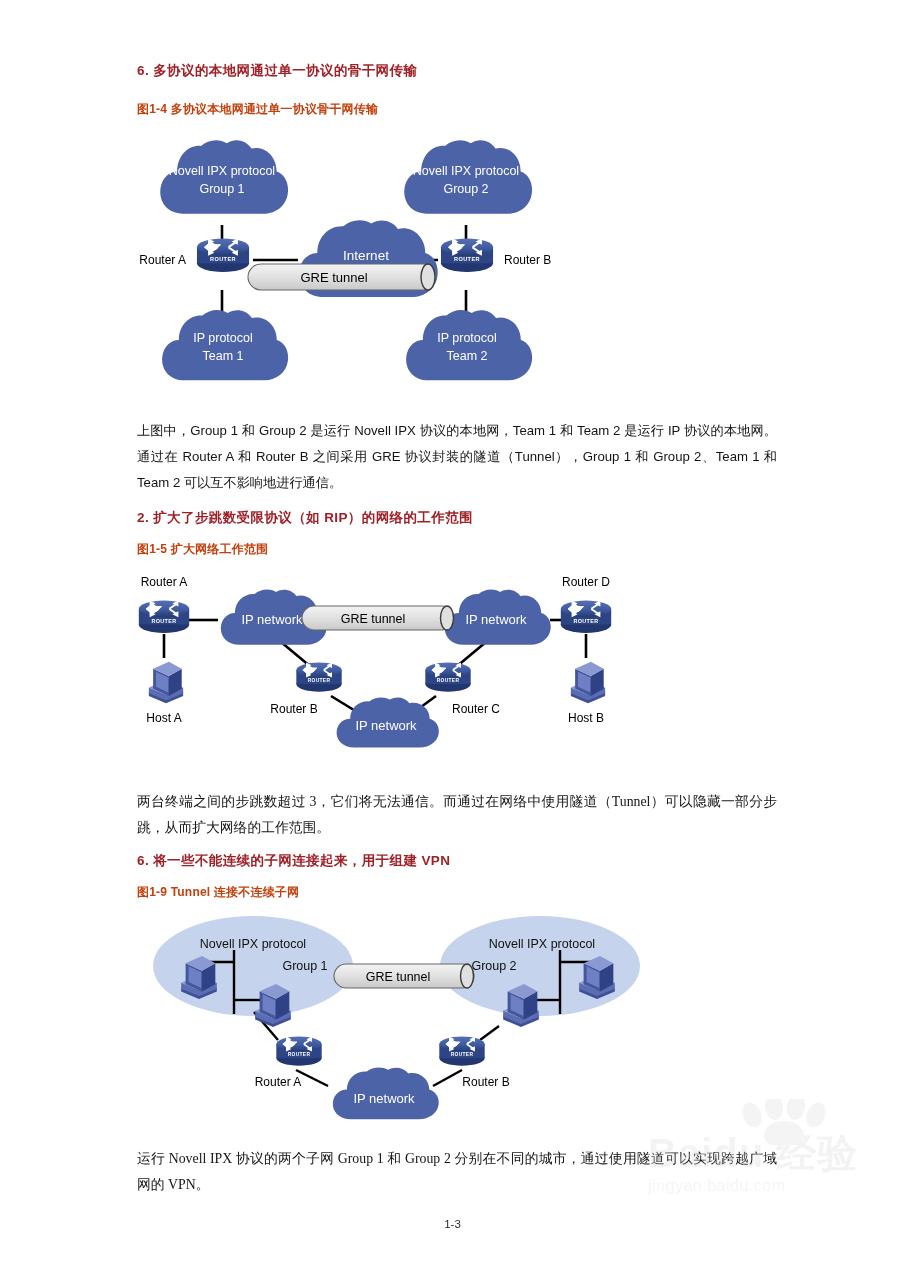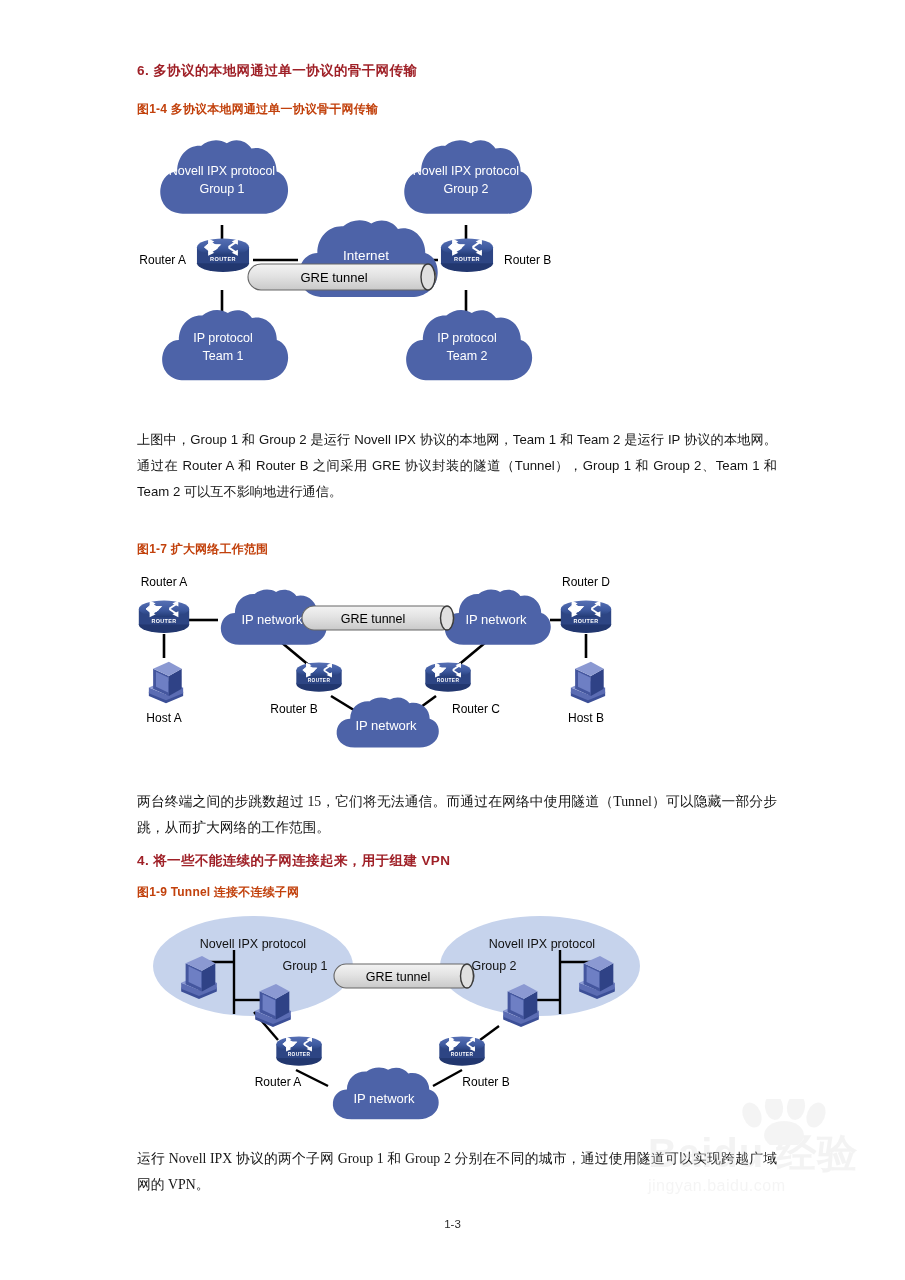--- a/index.html
+++ b/index.html
@@ -156,23 +156,24 @@
       <text x="56" y="134" text-anchor="end" font-family="Liberation Sans, sans-serif" font-size="12" fill="#000">Router A</text>
     </g>
 
     <g>
       <use href="#routerIcon" x="306" y="104" width="62" height="40"></use>
       <text x="374" y="134" font-family="Liberation Sans, sans-serif" font-size="12" fill="#000">Router B</text>
     </g>
   </svg>
   </div>
 
-  <p class="para" style="top:414px;">上图中，Group 1 和 Group 2 是运行 Novell IPX 协议的本地网，Team 1 和 Team 2 是运行 IP 协议的本地网。通过在 Router A 和 Router B 之间采用 GRE 协议封装的隧道（Tunnel），Group 1 和 Group 2、Team 1 和 Team 2 可以互不影响地进行通信。</p>
-
-  <div class="fig-cap" style="top:541px;">图1-7  扩大网络工作范围</div>
+  <p class="para" style="top:405px;">上图中，Group 1 和 Group 2 是运行 Novell IPX 协议的本地网，Team 1 和 Team 2 是运行 IP 协议的本地网。通过在 Router A 和 Router B 之间采用 GRE 协议封装的隧道（Tunnel），Group 1 和 Group 2、Team 1 和 Team 2 可以互不影响地进行通信。</p>
+
+  <div class="h-num" style="top:509px;">2. 扩大了步跳数受限协议（如 RIP）的网络的工作范围</div>
+  <div class="fig-cap" style="top:541px;">图1-5  扩大网络工作范围</div>
 
   <div class="diagram" style="left:126px;top:570px;">
   <svg width="490" height="175" viewBox="0 0 490 175" xmlns="http://www.w3.org/2000/svg">
     <defs>
       <symbol id="cloudShape2" viewBox="0 0 200 100" preserveAspectRatio="none">
         <path d="M44,86 C22,86 10,73 12,58 C14,45 25,38 36,38 C36,20 52,8 70,9
                  C80,2 95,0 107,6 C118,0 134,2 142,12 C160,8 178,20 178,38
                  C190,41 196,52 194,63 C192,76 178,86 160,86 Z" fill="#4d63a8"></path>
       </symbol>
       <symbol id="hostIcon" viewBox="0 0 60 70">
@@ -241,23 +242,23 @@
       <text x="460" y="16" text-anchor="middle" font-family="Liberation Sans, sans-serif" font-size="12" fill="#000">Router D</text>
       <use href="#routerIcon" x="430" y="26" width="60" height="39"></use>
     </g>
     <g>
       <use href="#hostIcon" x="440" y="86" width="44" height="50"></use>
       <text x="460" y="152" text-anchor="middle" font-family="Liberation Sans, sans-serif" font-size="12" fill="#000">Host B</text>
     </g>
   </svg>
   </div>
 
-  <p class="para serif" style="top:775px;">两台终端之间的步跳数超过 15，它们将无法通信。而通过在网络中使用隧道（Tunnel）可以隐藏一部分步跳，从而扩大网络的工作范围。</p>
-
-  <div class="h-num" style="top:852px;">4. 将一些不能连续的子网连接起来，用于组建 VPN</div>
+  <p class="para serif" style="top:775px;">两台终端之间的步跳数超过 3，它们将无法通信。而通过在网络中使用隧道（Tunnel）可以隐藏一部分步跳，从而扩大网络的工作范围。</p>
+
+  <div class="h-num" style="top:852px;">6. 将一些不能连续的子网连接起来，用于组建 VPN</div>
   <div class="fig-cap" style="top:884px;">图1-9  Tunnel 连接不连续子网</div>
 
   <div class="diagram" style="left:150px;top:908px;">
   <svg width="490" height="200" viewBox="0 0 490 200" xmlns="http://www.w3.org/2000/svg">
     <defs>
       <symbol id="cloudShape3" viewBox="0 0 200 100" preserveAspectRatio="none">
         <path d="M44,86 C22,86 10,73 12,58 C14,45 25,38 36,38 C36,20 52,8 70,9
                  C80,2 95,0 107,6 C118,0 134,2 142,12 C160,8 178,20 178,38
                  C190,41 196,52 194,63 C192,76 178,86 160,86 Z" fill="#4d63a8"></path>
       </symbol>

